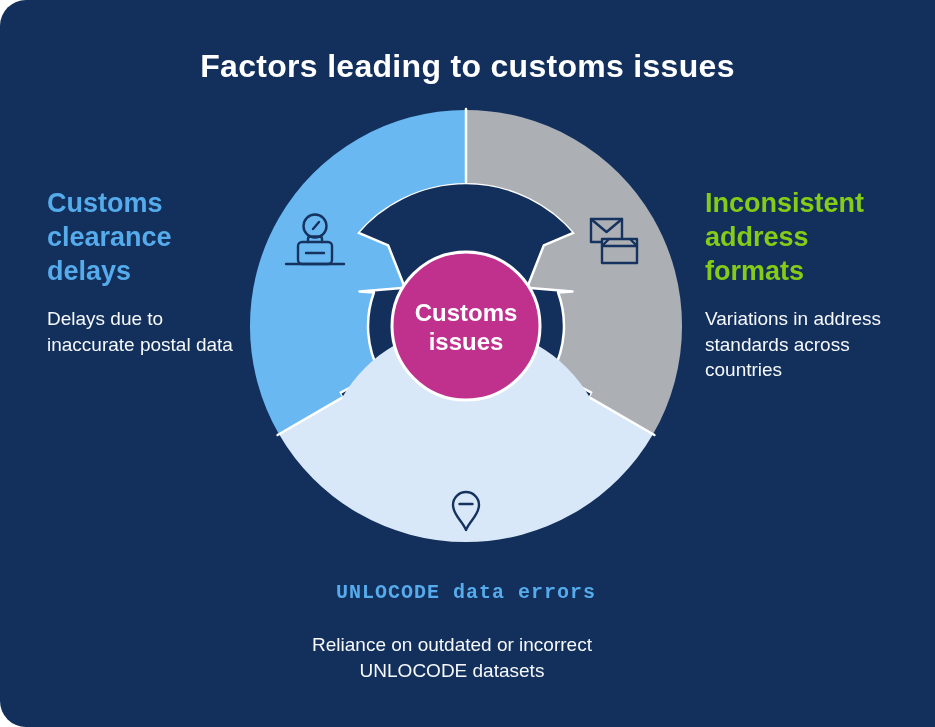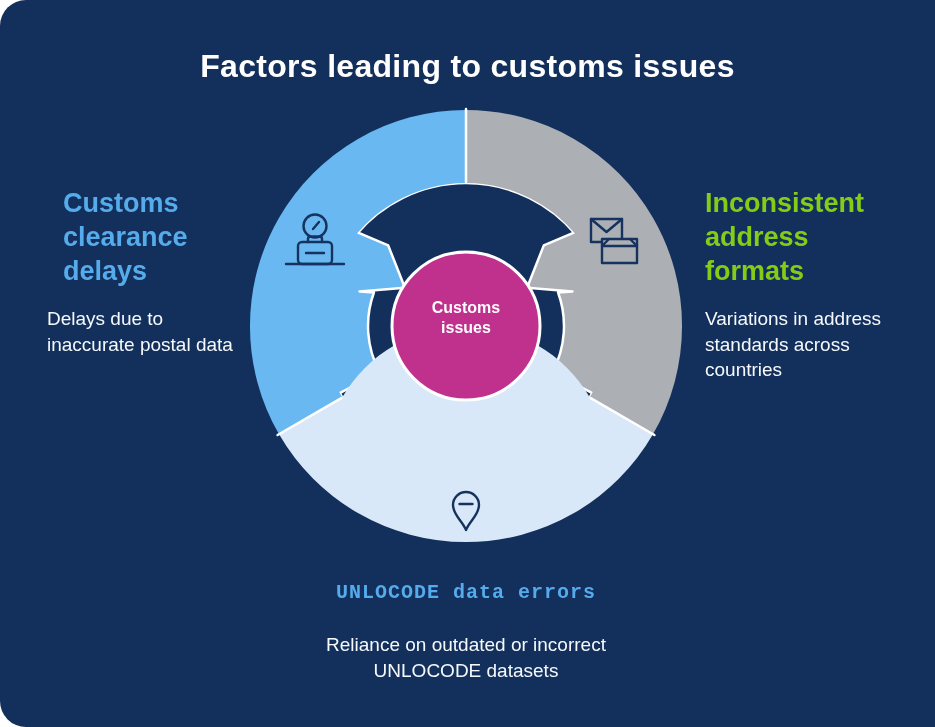--- a/index.html
+++ b/index.html
@@ -9,31 +9,31 @@
     border-radius:26px;overflow:hidden;padding-left:41px;
   }
   .title{
     position:absolute;left:0;top:48px;width:935px;text-align:center;
     color:#FFFFFF;font-size:32px;font-weight:bold;letter-spacing:.3px;
   }
   .diagram{position:absolute;left:246px;top:106px;width:440px;height:440px;}
   .diagram svg{display:block;}
   .hub-label{
     position:absolute;left:366px;top:298px;width:200px;text-align:center;
-    color:#FFFFFF;font-size:16px;line-height:1.22;font-weight:bold;
+    color:#FFFFFF;font-size:24px;line-height:1.22;font-weight:bold;
     white-space:pre-line;
   }
   .factor-title{position:absolute;font-weight:bold;font-size:27px;line-height:1.26;}
   .factor-desc{position:absolute;color:#F6F9FC;font-size:19px;line-height:1.35;}
-  .f-left .factor-title{left:47px;top:186px;width:165px;color:#55ABEB;margin-left:16px;}
+  .f-left .factor-title{left:47px;top:186px;width:165px;color:#55ABEB;}
   .f-left .factor-desc{left:47px;top:306px;width:190px;}
   .f-right .factor-title{left:705px;top:186px;width:170px;color:#84cc16;}
   .f-right .factor-desc{left:705px;top:306px;width:195px;}
   .f-bottom .factor-title{left:246px;top:580px;width:440px;text-align:center;color:#55ABEB;font-size:20px;letter-spacing:1px;font-family:Liberation Mono, monospace;}
-  .f-bottom .factor-desc{left:276px;top:632px;width:380px;text-align:center;}
+  .f-bottom .factor-desc{left:262px;top:632px;width:380px;text-align:center;}
 </style>
 </head>
 <body>
 
 <div class="canvas">
 
   <div class="title">Factors leading to customs issues</div>
 
   <div class="diagram">
     <svg width="440" height="440" viewBox="0 0 440 440">

